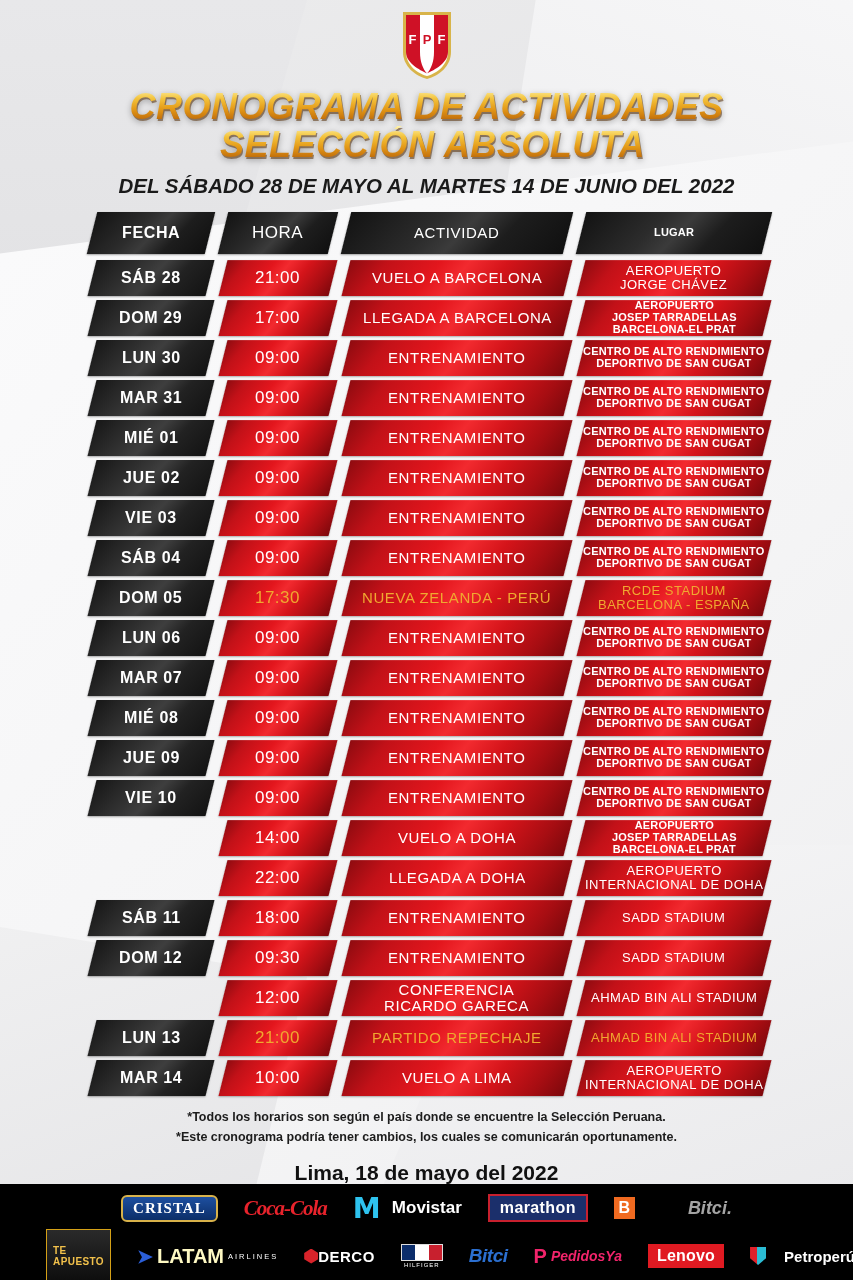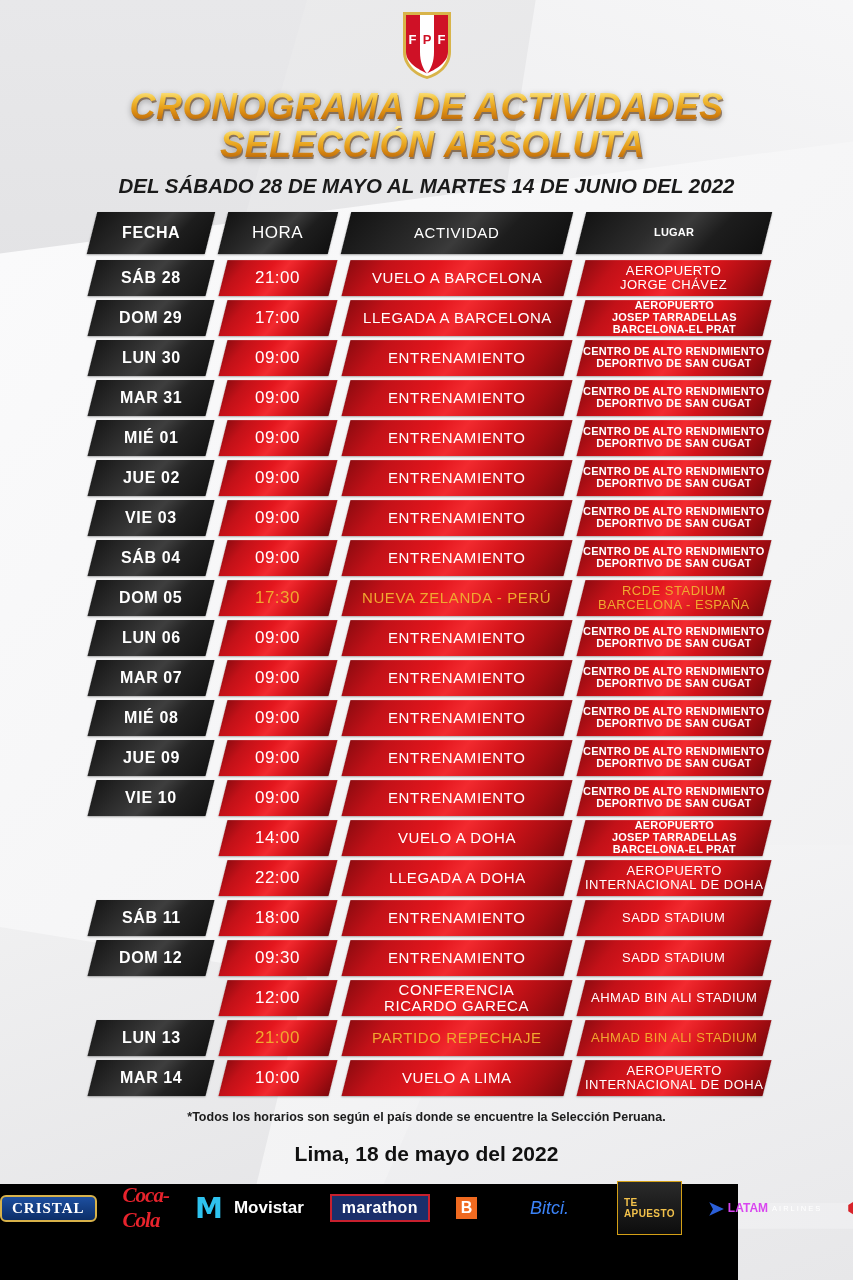--- a/index.html
+++ b/index.html
@@ -129,23 +129,23 @@
     width:700px; margin:12px auto 0 auto; text-align:center;
     font-size:12.5px; font-weight:bold; color:#1c1c1c; line-height:1.55;
   }
   .city{
     text-align:center; margin-top:14px;
     font-size:21px; font-weight:bold; color:#111;
   }
 
   
   .sponsors{
-    position:absolute; left:0; bottom:0; width:738px; height:96px;
+    position:absolute; left:0; bottom:0; width:853px; height:96px;
     background:#000; z-index:3;
-    display:flex; 
+    display:flex; flex-direction:column; 
   }
   .sp-row{
     display:flex; align-items:center; justify-content:center;
     gap:26px; height:48px;
   }
   .sp{ display:flex; align-items:center; justify-content:center; height:34px; }
 
   .lg-cristal{
     background:linear-gradient(180deg,#1d4fa0,#0c2e68);
     color:#fff; font-weight:bold; font-size:15px; letter-spacing:1px;
@@ -164,30 +164,30 @@
   .lg-movistar .t{ color:#ffffff; font-size:17px; font-weight:bold;padding-left:8px; }
   .lg-marathon{
     background:#1b2f6b; color:#fff; font-weight:bold; font-size:16px;
     padding:3px 10px; border:2px solid #c8202e; letter-spacing:.4px;
   }
   .lg-bitci{ display:flex; align-items:center; gap:5px; }
   .lg-bitci .b{
     background:#f06a20; color:#fff; font-weight:bold; font-size:16px;
     width:21px; height:22px; display:flex; align-items:center; justify-content:center;
   }
-  .lg-bitci .t{ color:#3b82f6; font-weight:normal; font-style:italic; font-size:18px;margin-left:48px; }
+  .lg-bitci .t{ color:#a3a3a3; font-weight:bold; font-style:italic; font-size:18px;margin-left:48px; }
 
   .lg-teapuesto{
     background:linear-gradient(180deg,#2a2a2a,#0d0d0d);
     border:1px solid #d4a017; color:#f2c14b;
     font-size:10px; font-weight:bold; padding:15px 6px; letter-spacing:.4px;margin-left:48px;
   }
   .lg-latam{ display:flex; align-items:center; gap:4px; }
   .lg-latam .z{ color:#2b5fd9; font-size:19px; font-weight:bold; }
-  .lg-latam .t{ color:#d946ef; font-weight:bold; font-size:12px; line-height:1; text-align:left; }
+  .lg-latam .t{ color:#fef9c3; font-weight:bold; font-size:20px; line-height:1; text-align:left; }
   .lg-derco{ display:flex; align-items:center; }
   .lg-derco .d{
     width:14px; height:15px; background:#d8232a;
     clip-path:polygon(50% 0%,100% 30%,100% 72%,50% 100%,0% 72%,0% 30%);
   }
   .lg-derco .t{ color:#fff; font-weight:bold; font-size:15px; letter-spacing:.5px; }
   .lg-tommy{ display:flex; flex-direction:column; align-items:center; }
   .lg-tommy .flag{ display:flex; width:42px; height:17px; border:1px solid #ddd; }
   .lg-tommy .flag i{ display:block; height:100%; }
   .lg-tommy .flag .a{ width:14px; background:#0b2d6b; }
@@ -548,20 +548,21 @@
           <span class="txt">VUELO A LIMA</span>
         </div>
         <div class="cell c-lugar">
           <span class="txt big">AEROPUERTO<br>INTERNACIONAL DE DOHA</span>
         </div>
       </div>
     </div>
 
   <div class="notes">
     <div>*Todos los horarios son según el país donde se encuentre la Selección Peruana.</div>
+    <div>*Este cronograma podría tener cambios, los cuales se comunicarán oportunamente.</div>
   </div>
   <div class="city">Lima, 18 de mayo del 2022</div>
 </div>
 
 <div class="sponsors">
   <div class="sp-row">
     <div class="sp">
       <span class="lg-cristal">CRISTAL</span>
     </div>
     <div class="sp">

